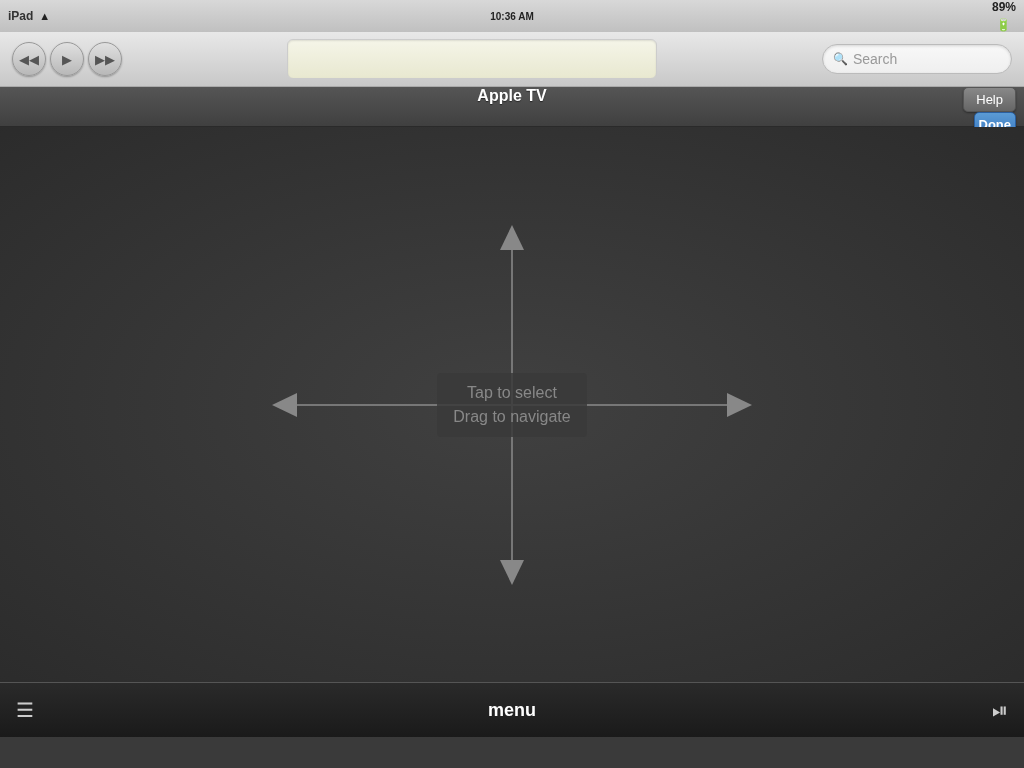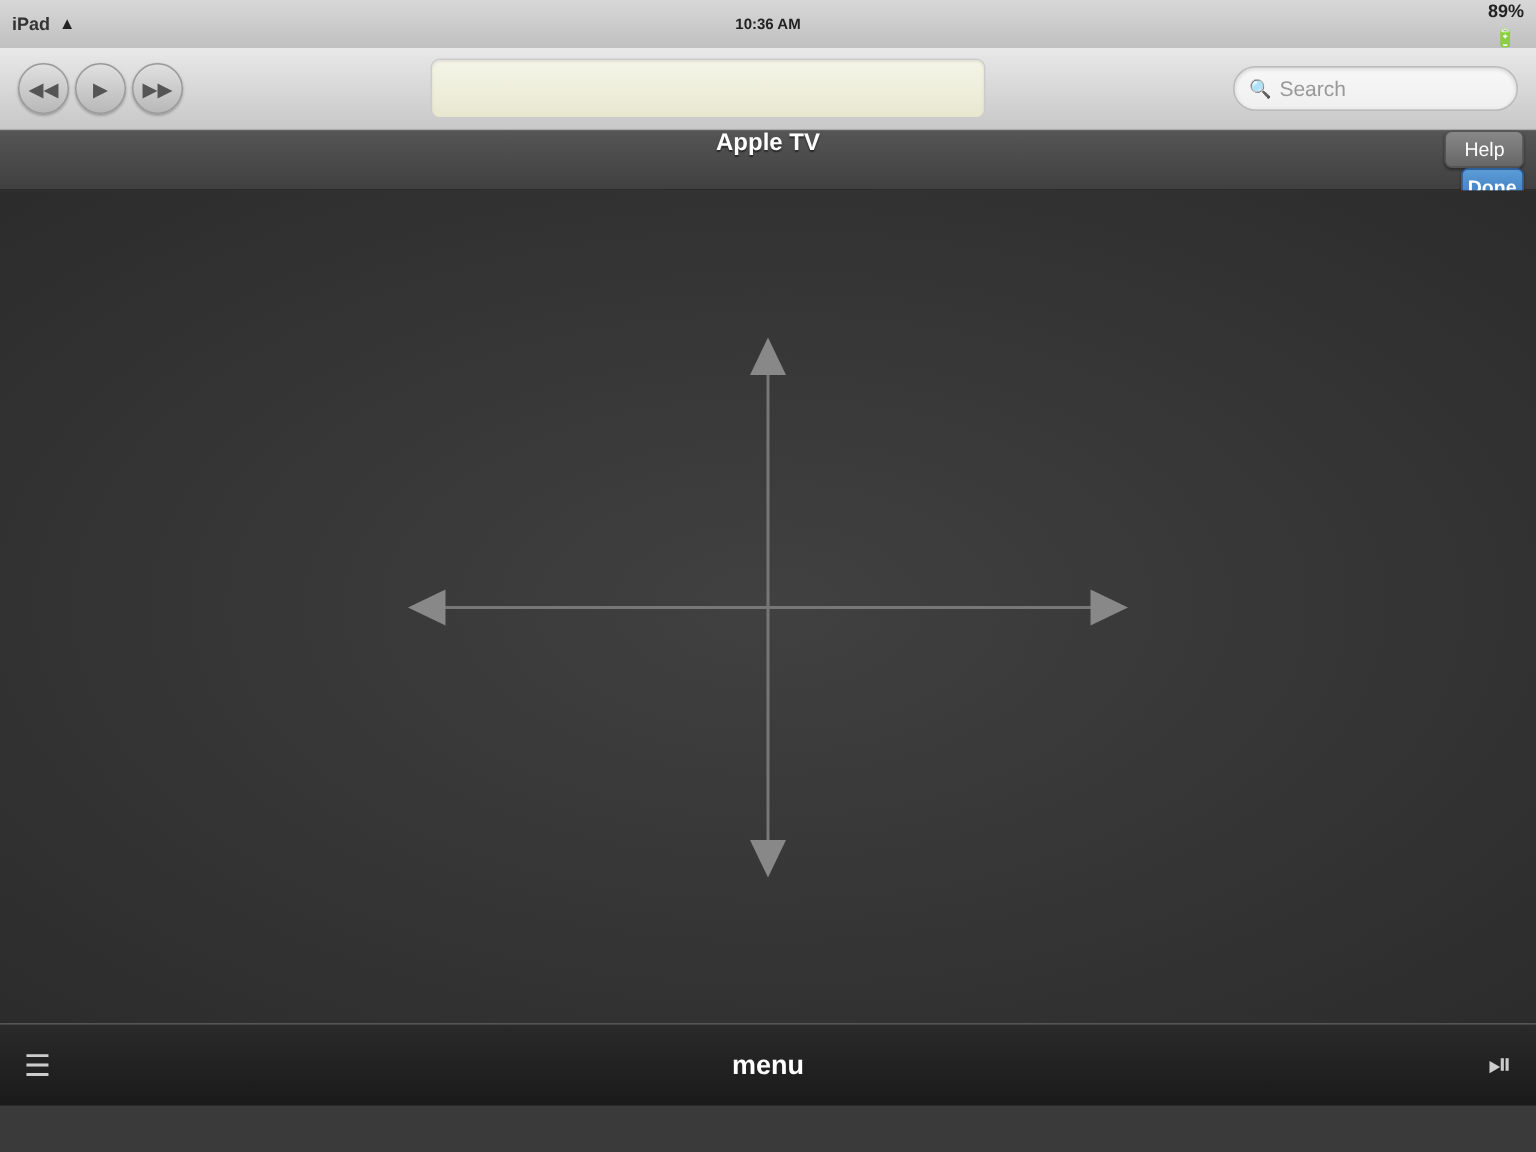--- a/index.html
+++ b/index.html
@@ -291,20 +291,24 @@
 
       <polygon points="250,10 238,35 262,35" fill="#888"></polygon>
 
       <polygon points="250,370 238,345 262,345" fill="#888"></polygon>
 
       <polygon points="10,190 35,178 35,202" fill="#888"></polygon>
 
       <polygon points="490,190 465,178 465,202" fill="#888"></polygon>
     </svg>
 
+    <div class="center-text">
+      <span class="tap-text">Tap to select</span>
+      <span class="drag-text">Drag to navigate</span>
+    </div>
   </div>
 </div>
 
 <div id="bottom-bar" style="position:relative;">
   <span class="menu-icon">☰</span>
   <span class="menu-label">menu</span>
   <span class="play-pause-icon">⏯</span>
 </div>
 
 </body></html>

